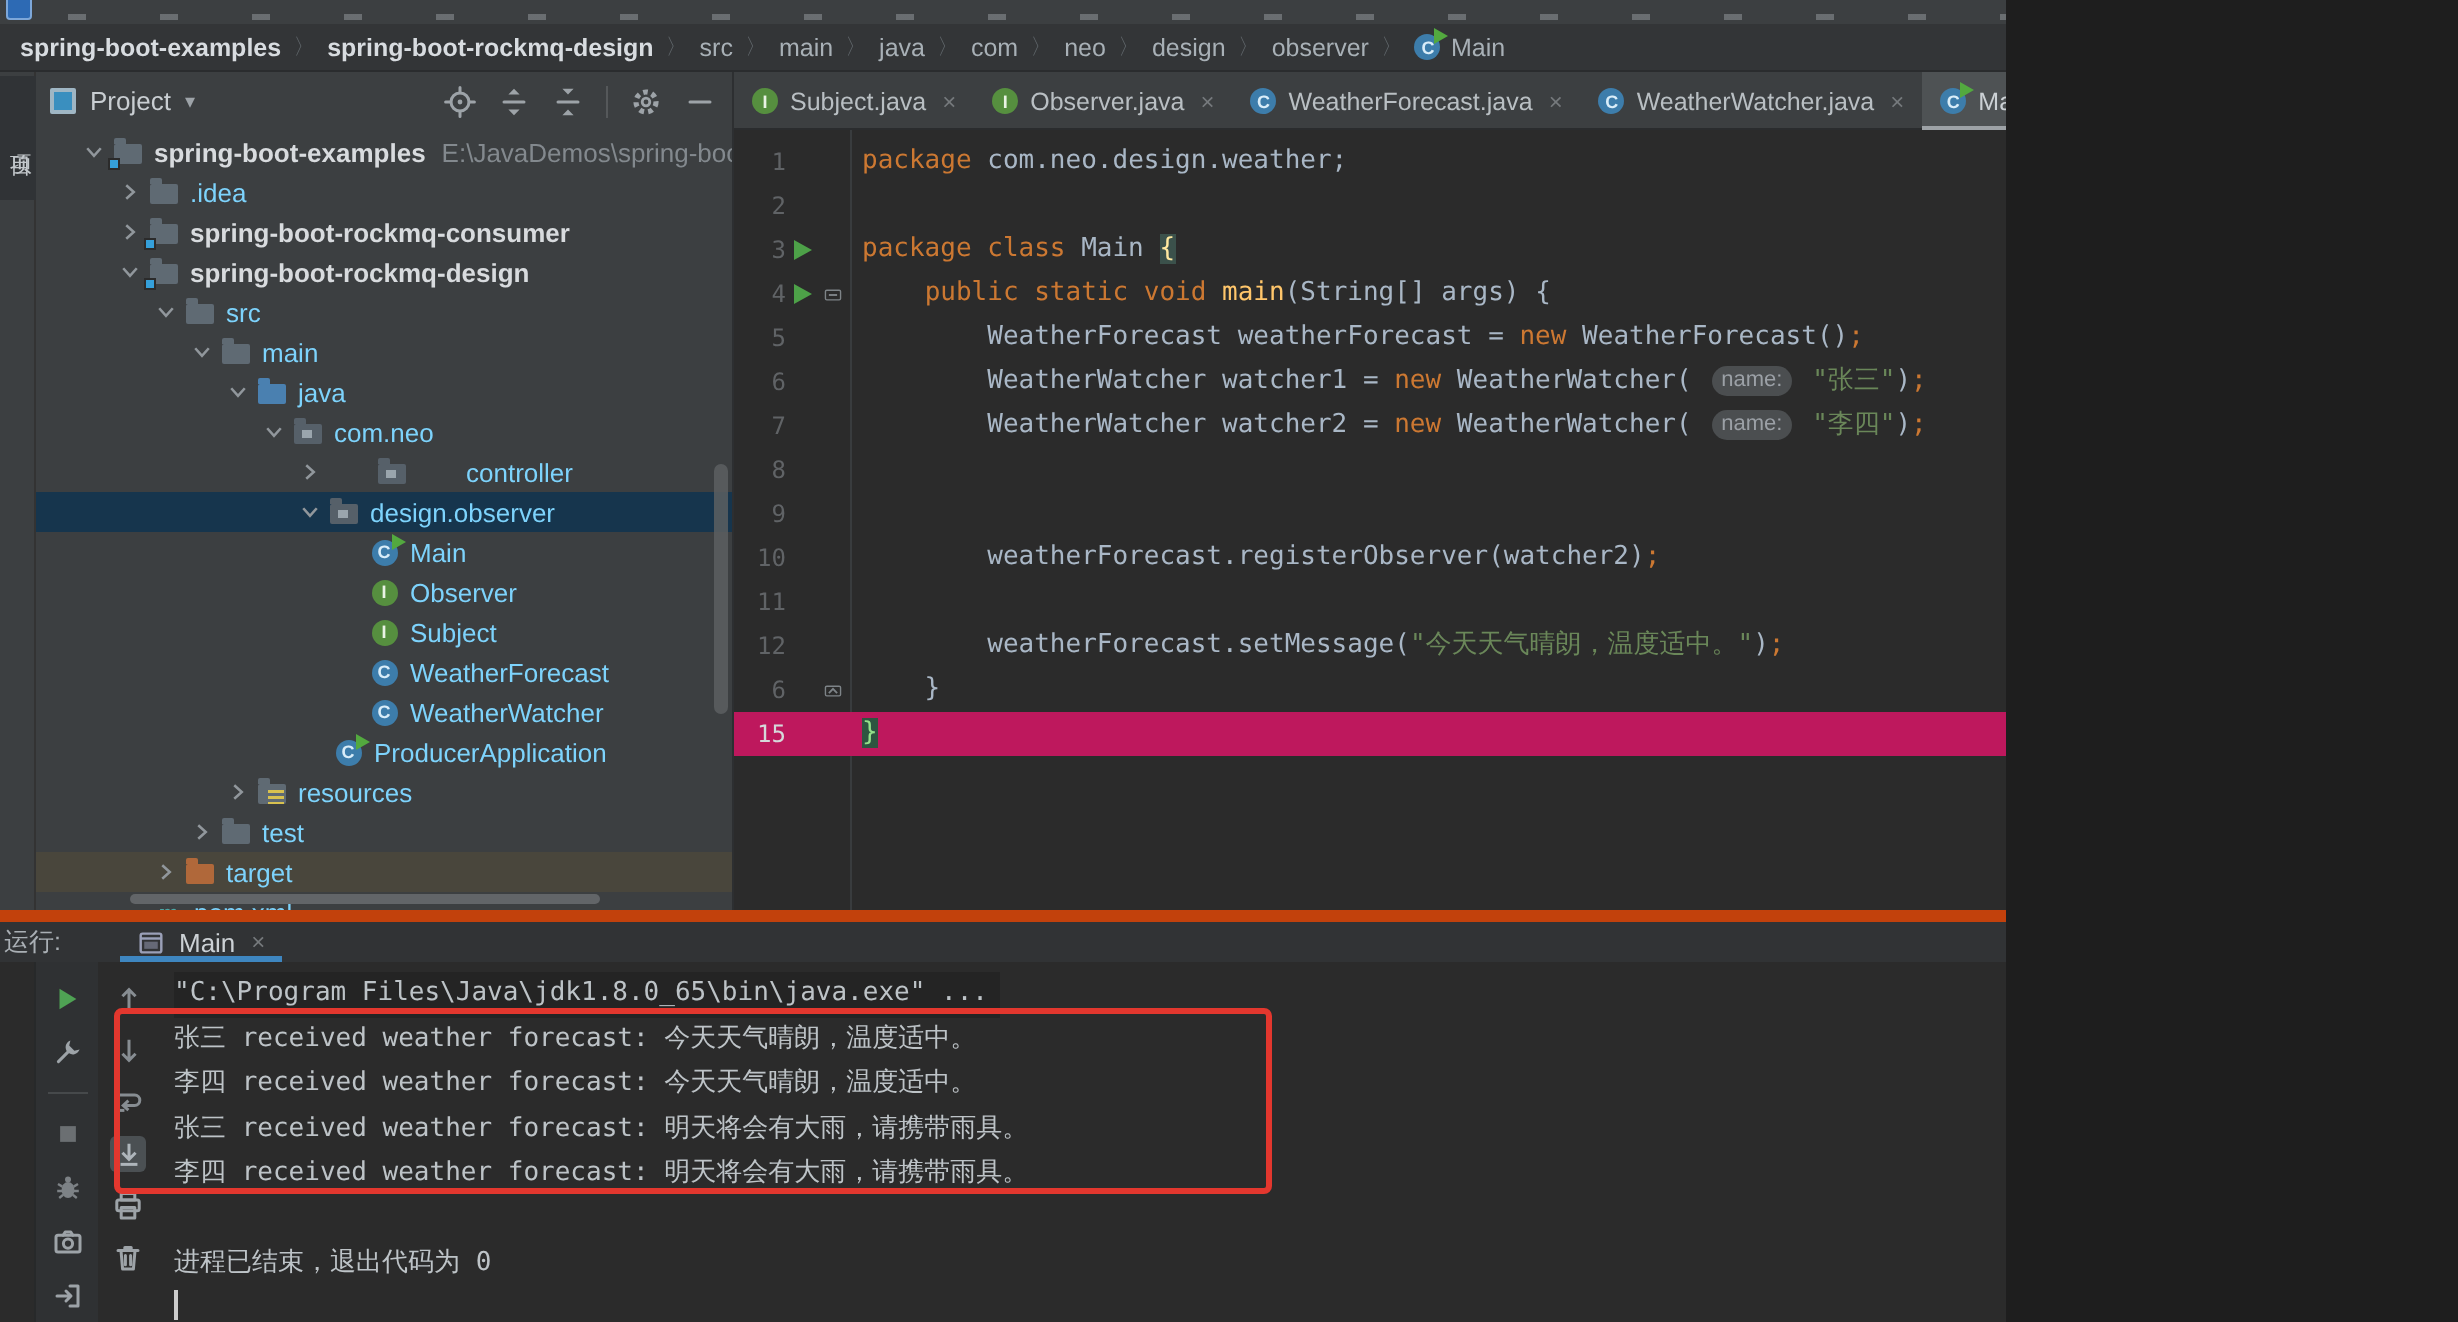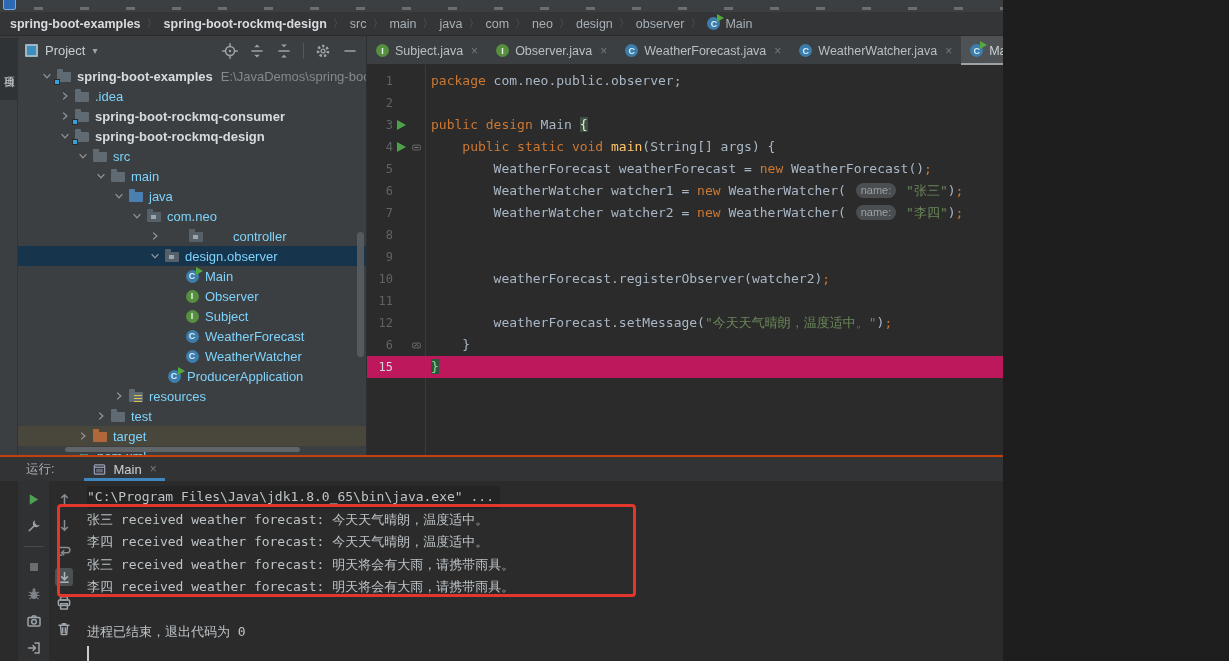--- a/index.html
+++ b/index.html
@@ -70,21 +70,21 @@
   .fold-slot{width:13px;flex:none;display:flex;align-items:center;justify-content:center;}
   .gutter-sep{position:absolute;left:58px;top:0;bottom:0;width:1px;background:#393c3e;}
   .ctext{padding-left:8px;white-space:pre;}
   .k{color:#cc7832;} .d{color:#a9b7c6;} .s{color:#6a8759;} .m{color:#ffc66b;}
   .bo{background:#3b514b;color:#ffe9a0;}
   .bc{background:#2d5540;color:#93e089;}
   .h{display:inline-block;background:#4b4e50;color:#9ba0a6;border-radius:8px;padding:0 5px;margin:0 2px;font-size:11px;line-height:15px;font-family:"Liberation Sans",sans-serif;vertical-align:1px;}
 
   
   .run-panel{position:absolute;top:455px;left:0;right:0;bottom:0;background:var(--editor-bg);}
-  .run-header{height:26px;background:#313335;display:flex;align-items:center;padding-left:26px;position:relative;border-top:2px solid #c2410c;}
+  .run-header{height:26px;background:#313335;display:flex;align-items:center;padding-left:2px;position:relative;border-top:6px solid #c2410c;}
   .run-label{color:#a9afb4;font-size:12.5px;}
   .run-tab{display:flex;align-items:center;gap:6px;margin-left:30px;height:100%;padding:0 8px;position:relative;cursor:pointer;}
   .run-tab-label{color:#ccd1d5;font-size:13px;}
   .run-tab-underline{position:absolute;left:0;right:0;bottom:0;height:3px;background:var(--underline);}
   .run-body{position:absolute;top:26px;left:0;right:0;bottom:0;display:flex;}
   .run-spacer{width:17px;background:#2b2b2b;flex:none;}
   .atb{width:32px;background:#2f3133;border-left:1px solid #27292a;flex:none;display:flex;flex-direction:column;align-items:center;padding-top:9px;gap:9px;}
   .ctb{width:30px;flex:none;display:flex;flex-direction:column;align-items:center;padding-top:9px;gap:8px;}
   .hdiv{width:20px;height:1px;background:#46494b;margin:2px 0;}
   .tb-icon{width:18px;height:18px;display:flex;align-items:center;justify-content:center;cursor:pointer;border-radius:3px;}
@@ -458,35 +458,35 @@
             <span>Main.java</span>
             <span class="tab-close">×</span>
           </div>
         </div>
       <div class="editor" id="editor">
         <div class="gutter-sep"></div>
       <div class="code-row">
             <span class="ln">1</span>
             <span class="run-slot"></span>
             <span class="fold-slot"></span>
-            <span class="ctext"><span class="k">package</span><span class="d"> com.neo.public.observer;</span></span>
+            <span class="ctext"><span class="k">package</span><span class="d"> com.neo.design.weather;</span></span>
           </div>
           <div class="code-row">
             <span class="ln">2</span>
             <span class="run-slot"></span>
             <span class="fold-slot"></span>
             <span class="ctext"></span>
           </div>
           <div class="code-row">
             <span class="ln">3</span>
             <span class="run-slot">
               <span class="gut-run"></span>
             </span>
             <span class="fold-slot"></span>
-            <span class="ctext"><span class="k">public design </span><span class="d">Main </span><span class="bo">{</span></span>
+            <span class="ctext"><span class="k">package class </span><span class="d">Main </span><span class="bo">{</span></span>
           </div>
           <div class="code-row">
             <span class="ln">4</span>
             <span class="run-slot">
               <span class="gut-run"></span>
             </span>
             <span class="fold-slot fold-box">
               <svg width="11" height="11" viewBox="0 0 16 16">
                 <rect x="2.5" y="4.5" width="11" height="7" rx="1" fill="none" stroke="#7e8488"></rect>
                 <path d="M5 8h6" stroke="#7e8488" stroke-width="1.4"></path>

